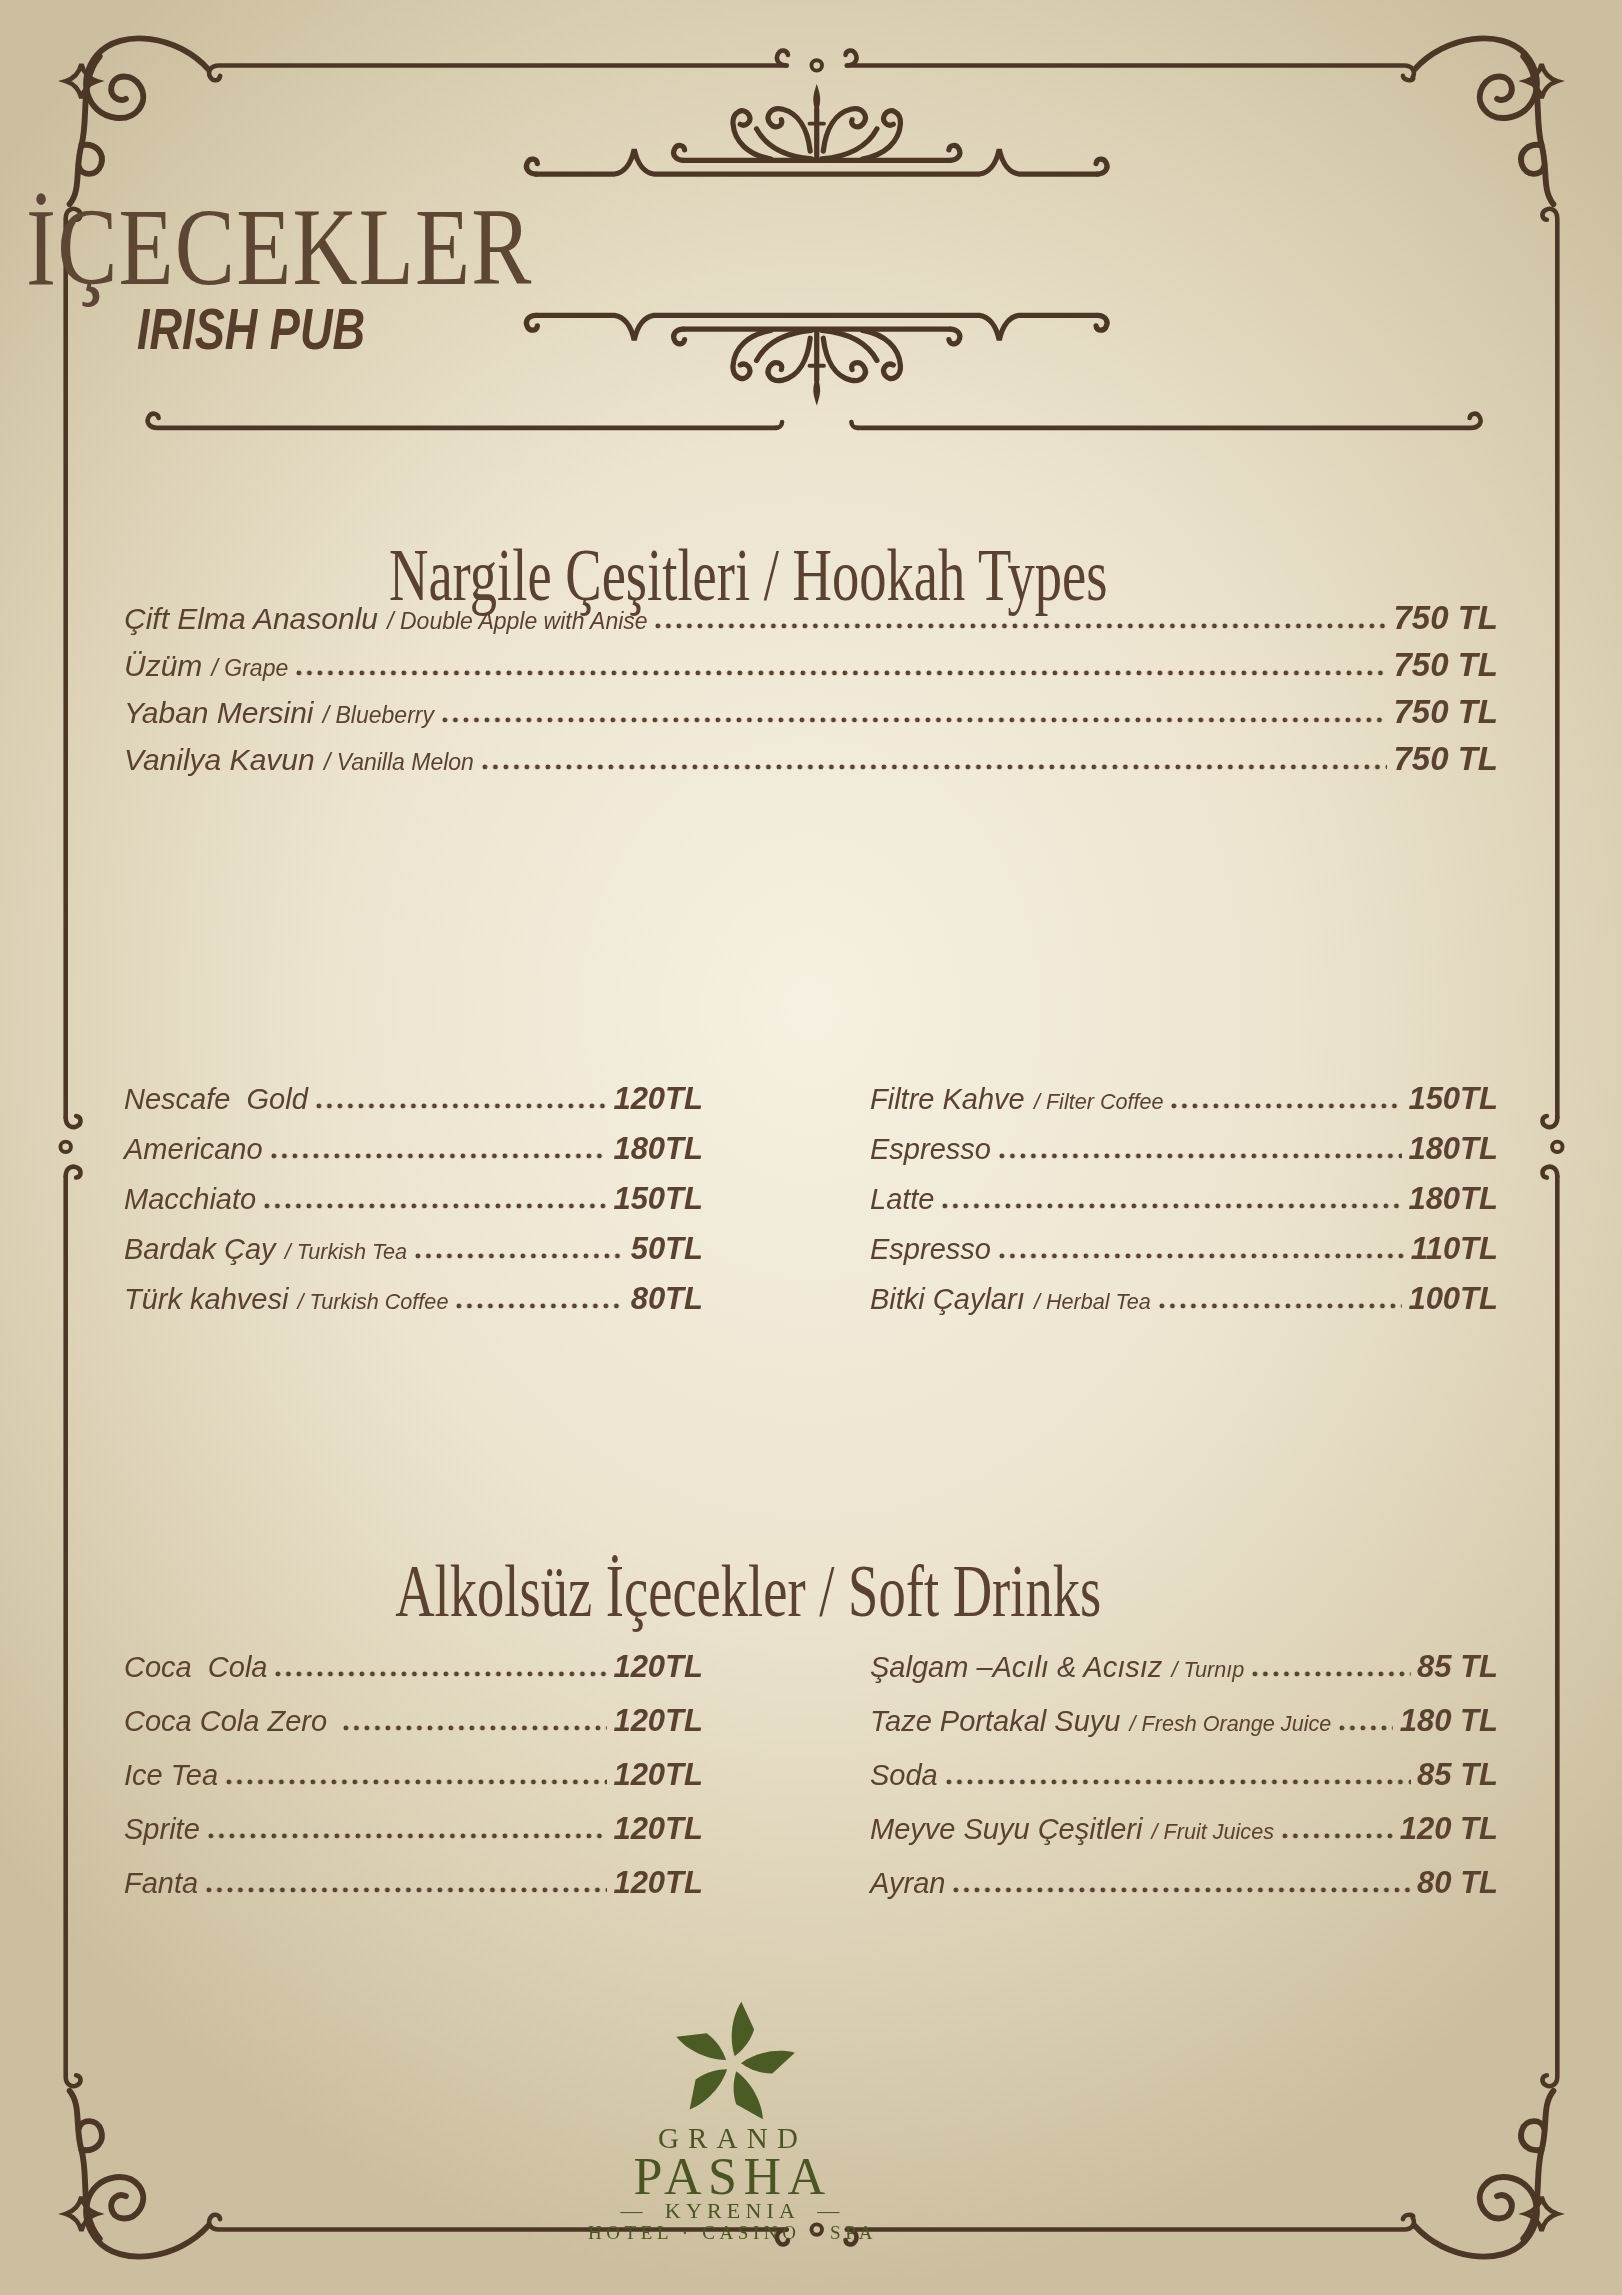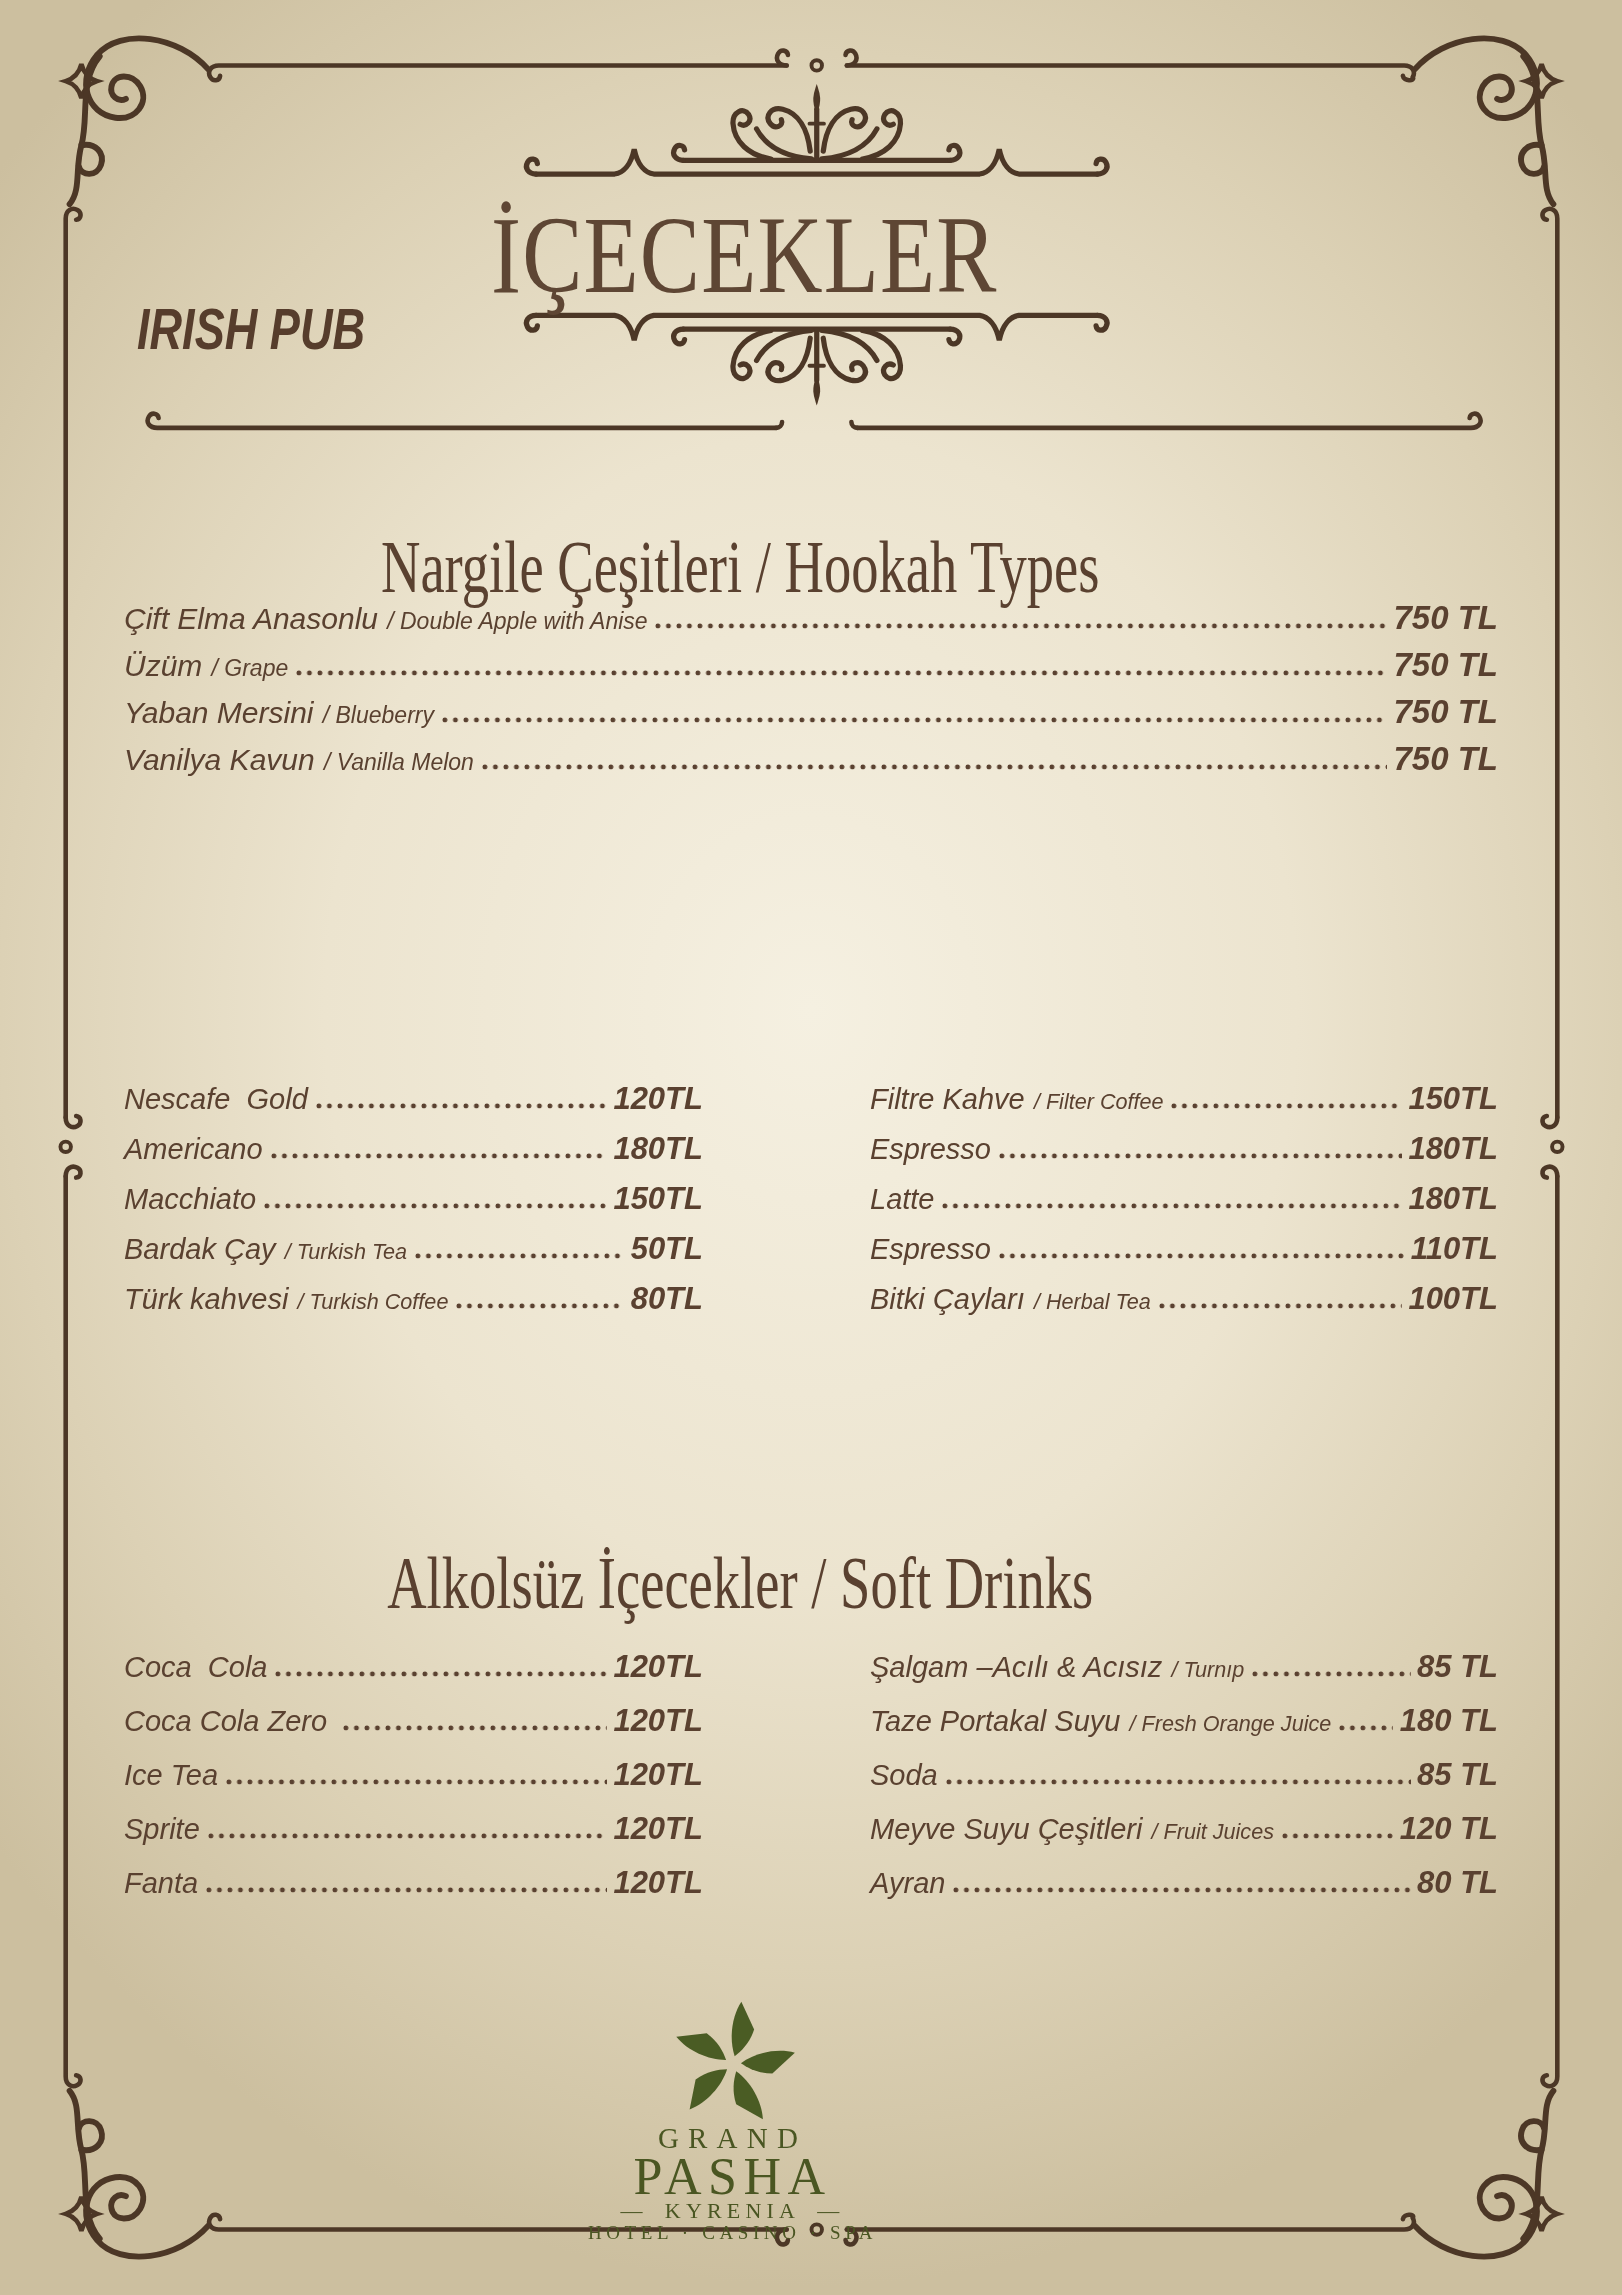--- a/index.html
+++ b/index.html
@@ -11,28 +11,28 @@
   }
   .page{position:relative;width:1465px;height:2295px}
   .frame{position:absolute;left:0;top:0;width:1623px;height:2295px}
 
   .irish{
     position:absolute;left:137px;top:296px;
     font-size:55px;font-weight:bold;font-style:italic;
     color:#563d2c;transform:scale(0.82,1.04);transform-origin:left top;white-space:pre;
   }
   .menu-title{
-    position:absolute;left:0;top:194px;width:100%;margin:12px;
-    text-align:center;font-family:"Liberation Serif","DejaVu Serif",serif;
+    position:absolute;left:0;top:194px;width:100%;margin:4px;
+    font-family:"Liberation Serif","DejaVu Serif",serif;
     font-weight:normal;font-size:98px;line-height:98px;color:#5e4634;
   }
   .menu-title>span{display:inline-block;transform:scale(0.92,1.12);letter-spacing:1.3px;white-space:pre}
 
   .section-title{
-    position:absolute;left:0;width:100%;margin:8px;text-align:center;
+    position:absolute;left:0;width:100%;margin:16px;text-align:center;
     font-family:"Liberation Serif","DejaVu Serif",serif;
     font-weight:normal;font-size:62px;line-height:73px;color:#5a4130;
   }
   .section-title>span{display:inline-block;transform:scale(0.88,1.18);white-space:pre}
 
   .items{position:absolute}
   .row{display:flex;align-items:baseline;font-style:italic}
   .nm{font-weight:normal;white-space:pre}
   .en{margin-left:9.2px;white-space:pre}
   .pr{font-weight:bold;white-space:pre}

